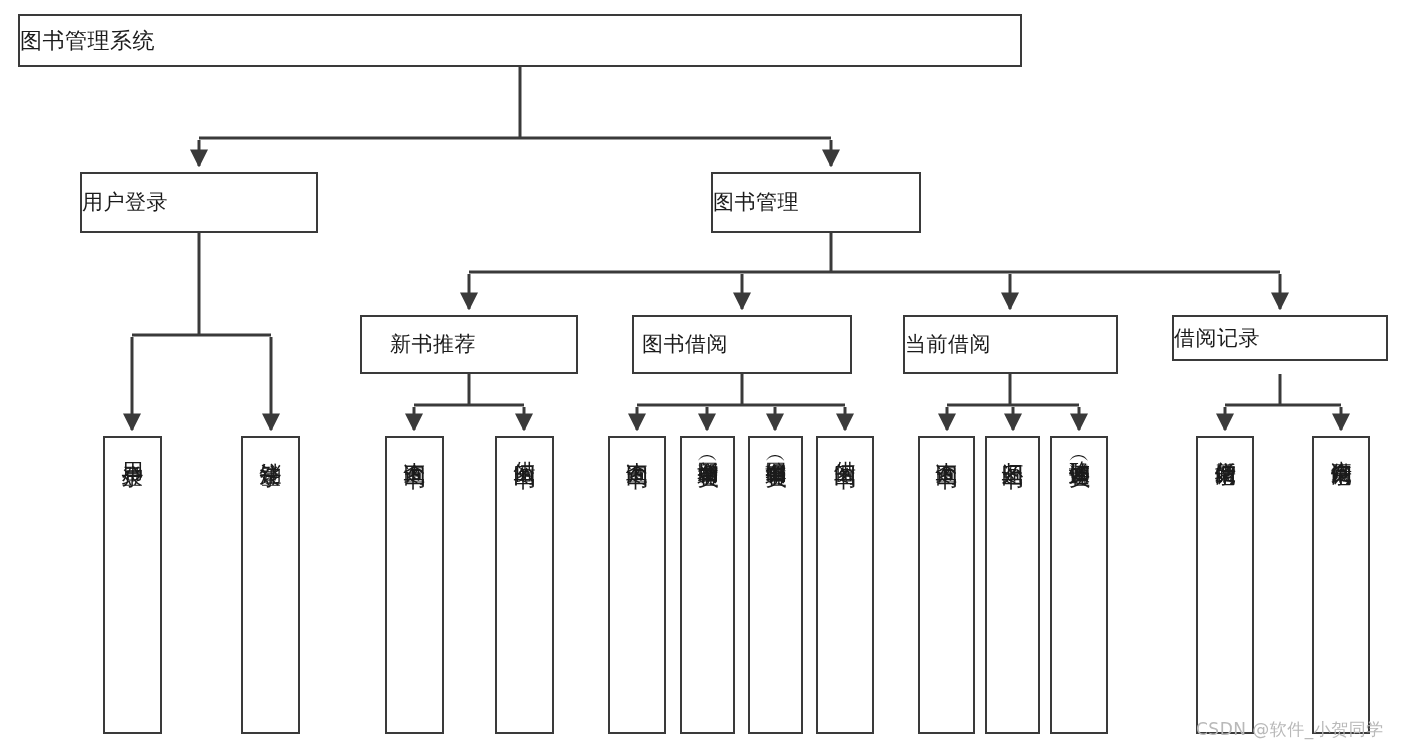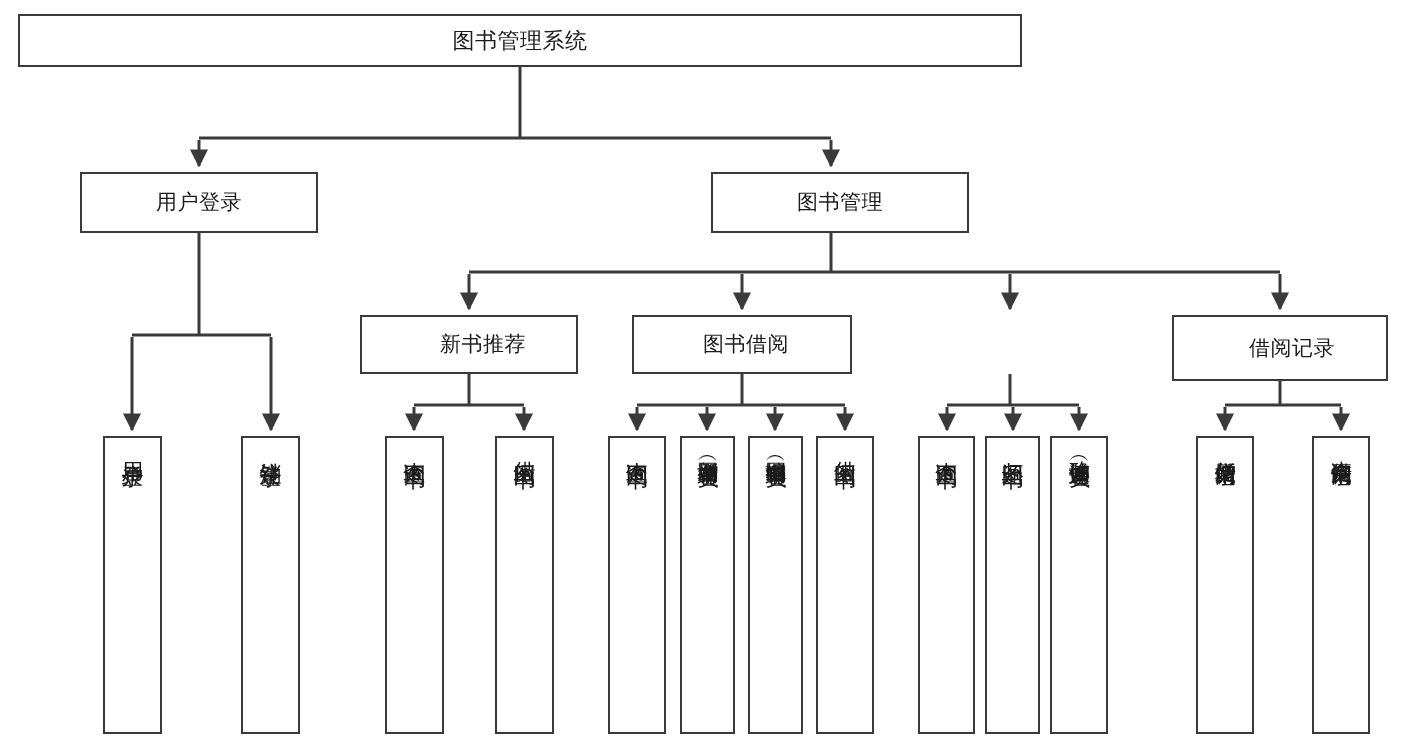--- a/index.html
+++ b/index.html
@@ -26,21 +26,21 @@
     height: 747px;
     pointer-events: none;
   }
   .node {
     position: absolute;
     box-sizing: border-box;
     background: #ffffff;
     border: 2px solid #3a3a3a;
     display: flex;
     align-items: center;
-    justify-content: center;
+    justify-content: flex-start;
     color: #1b1b1b;
     line-height: 1.08;
   }
   .node .label {
     display: block;
     text-align: center;
     white-space: pre-line;
   }
   .node.horiz .label {
     writing-mode: horizontal-tb;
@@ -131,34 +131,37 @@
   </svg>
 
   <div class="node root horiz" style="left:18px; top:14px; width:1004px; height:53px;">
     <span class="label">图书管理系统</span>
   </div>
 
   <div class="node horiz" style="left:80px; top:172px; width:238px; height:61px;">
     <span class="label">用户登录</span>
   </div>
 
-  <div class="node horiz" style="left:711px; top:172px; width:258px; height:61px;">
+  <div class="node horiz" style="left:711px; top:172px; width:210px; height:61px;">
     <span class="label">图书管理</span>
   </div>
 
   <div class="node horiz" style="left:360px; top:315px; width:218px; height:59px;padding-left:28px;">
     <span class="label">新书推荐</span>
   </div>
 
   <div class="node horiz" style="left:632px; top:315px; width:220px; height:59px;padding-left:8px;">
     <span class="label">图书借阅</span>
   </div>
 
-
-  <div class="node horiz" style="left:1172px; top:315px; width:216px; height:66px;padding-left:24px;">
+  <div class="node horiz" style="left:903px; top:315px; width:215px; height:59px;">
+    <span class="label">当前借阅</span>
+  </div>
+
+  <div class="node horiz" style="left:1172px; top:315px; width:216px; height:46px;">
     <span class="label">借阅记录</span>
   </div>
 
   <div class="node vert" style="left:103px; top:436px; width:59px; height:298px;">
     <span class="label">用户登录</span>
   </div>
 
   <div class="node vert" style="left:241px; top:436px; width:59px; height:298px;">
     <span class="label">注销登录</span>
   </div>
@@ -200,14 +203,15 @@
   </div>
 
   <div class="node vert tight" style="left:1196px; top:436px; width:58px; height:298px;">
     <span class="label">新增借阅记录</span>
   </div>
 
   <div class="node vert tight" style="left:1312px; top:436px; width:58px; height:298px;">
     <span class="label">查询借阅记录</span>
   </div>
 
+  <div class="watermark" style="left:1196px; top:718px;">CSDN @软件_小贺同学</div>
 
 </div>
 
 </body></html>

